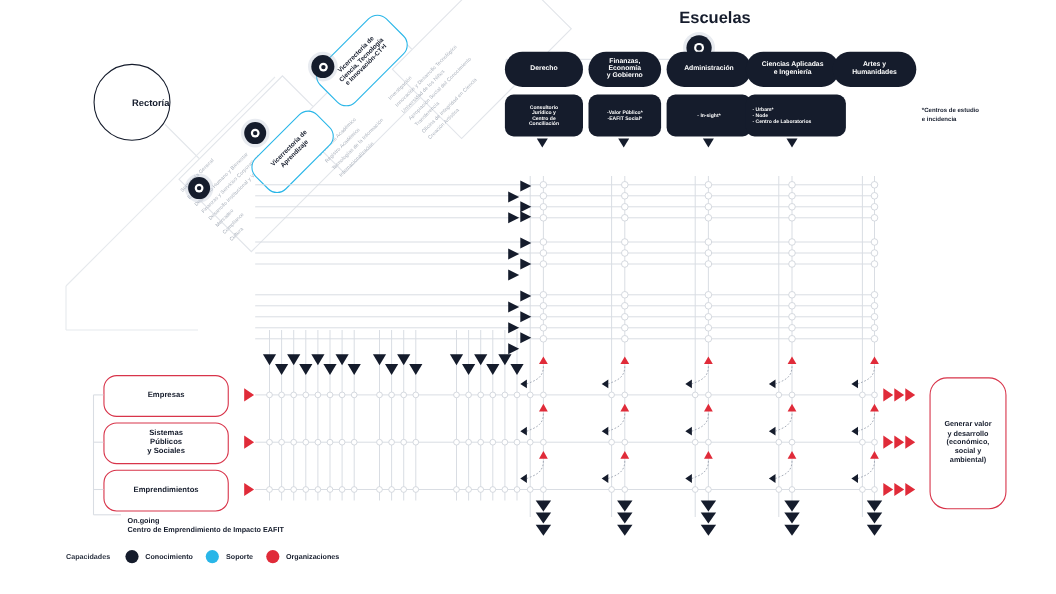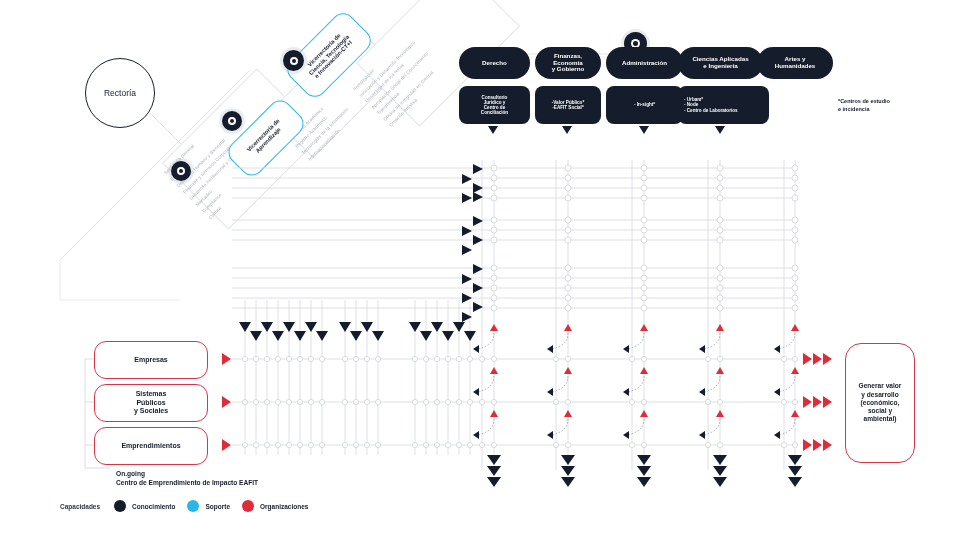--- a/index.html
+++ b/index.html
@@ -8,21 +8,21 @@
   .abs{position:absolute;}
   
   .pill{background:#151c2c;color:#fff;border-radius:18px;display:flex;
         align-items:center;justify-content:center;text-align:center;
         font-weight:bold;line-height:1.12;}
   .pill.small{border-radius:8px;font-weight:bold;}
   .redcard{border:1.4px solid #d8344a;border-radius:12px;background:#fff;
            display:flex;align-items:center;justify-content:center;text-align:center;
            font-weight:bold;color:#151c2c;line-height:1.25;}
   .circle-rect{border:1.5px solid #151c2c;border-radius:50%;display:flex;
-        align-items:center;justify-content:center;font-weight:normal;}
+        align-items:center;justify-content:flex-end;font-weight:bold;}
   .vcbox{border:1.5px solid #29b6e8;border-radius:12px;background:#fff;
          display:flex;align-items:center;justify-content:center;text-align:center;
          font-weight:bold;line-height:1.2;}
   .dotnode{border-radius:50%;background:#151c2c;display:flex;align-items:center;
         justify-content:center;box-shadow:0 0 0 3px rgba(180,190,205,.30);}
   .dotnode i{display:block;border-radius:50%;background:#fff;}
   .dotnode i b{display:block;border-radius:50%;background:#151c2c;}
   .thinbox{border:1px solid #e2e5ea;background:#fff;}
   .rotlabel{white-space:nowrap;color:#a9b0bb;font-size:4.6px;letter-spacing:.1px;}
   .tri{width:0;height:0;}
@@ -31,20 +31,21 @@
   .tri-r-red{border-top:6px solid transparent;border-bottom:6px solid transparent;
          border-left:9px solid #e02b39;}
   .legend-dot{border-radius:50%;}
   .tiny{font-size:5.5px;}
 </style>
 </head>
 <body>
 
 <div class="abs" style="left:0;top:0;width:960px;height:540px;">
 
+  <div class="abs" style="left:560px;top:8px;width:180px;text-align:center;font-size:15px;font-weight:bold;">Escuelas</div>
 
   <div class="abs circle-rect" style="left:85px;top:58px;width:68px;height:68px;font-size:8.5px;">
     <span>Rectoría</span>
   </div>
 
   <svg class="abs" style="left:0;top:0;width:480px;height:340px;overflow:visible;">
     <line x1="150" y1="113" x2="205" y2="168" stroke="#dfe3e8" stroke-width="1"></line>
     <line x1="60" y1="260" x2="250" y2="70" stroke="#e6e9ed" stroke-width="1"></line>
     <line x1="60" y1="260" x2="60" y2="300" stroke="#e6e9ed" stroke-width="1"></line>
     <line x1="60" y1="300" x2="180" y2="300" stroke="#e6e9ed" stroke-width="1"></line>

